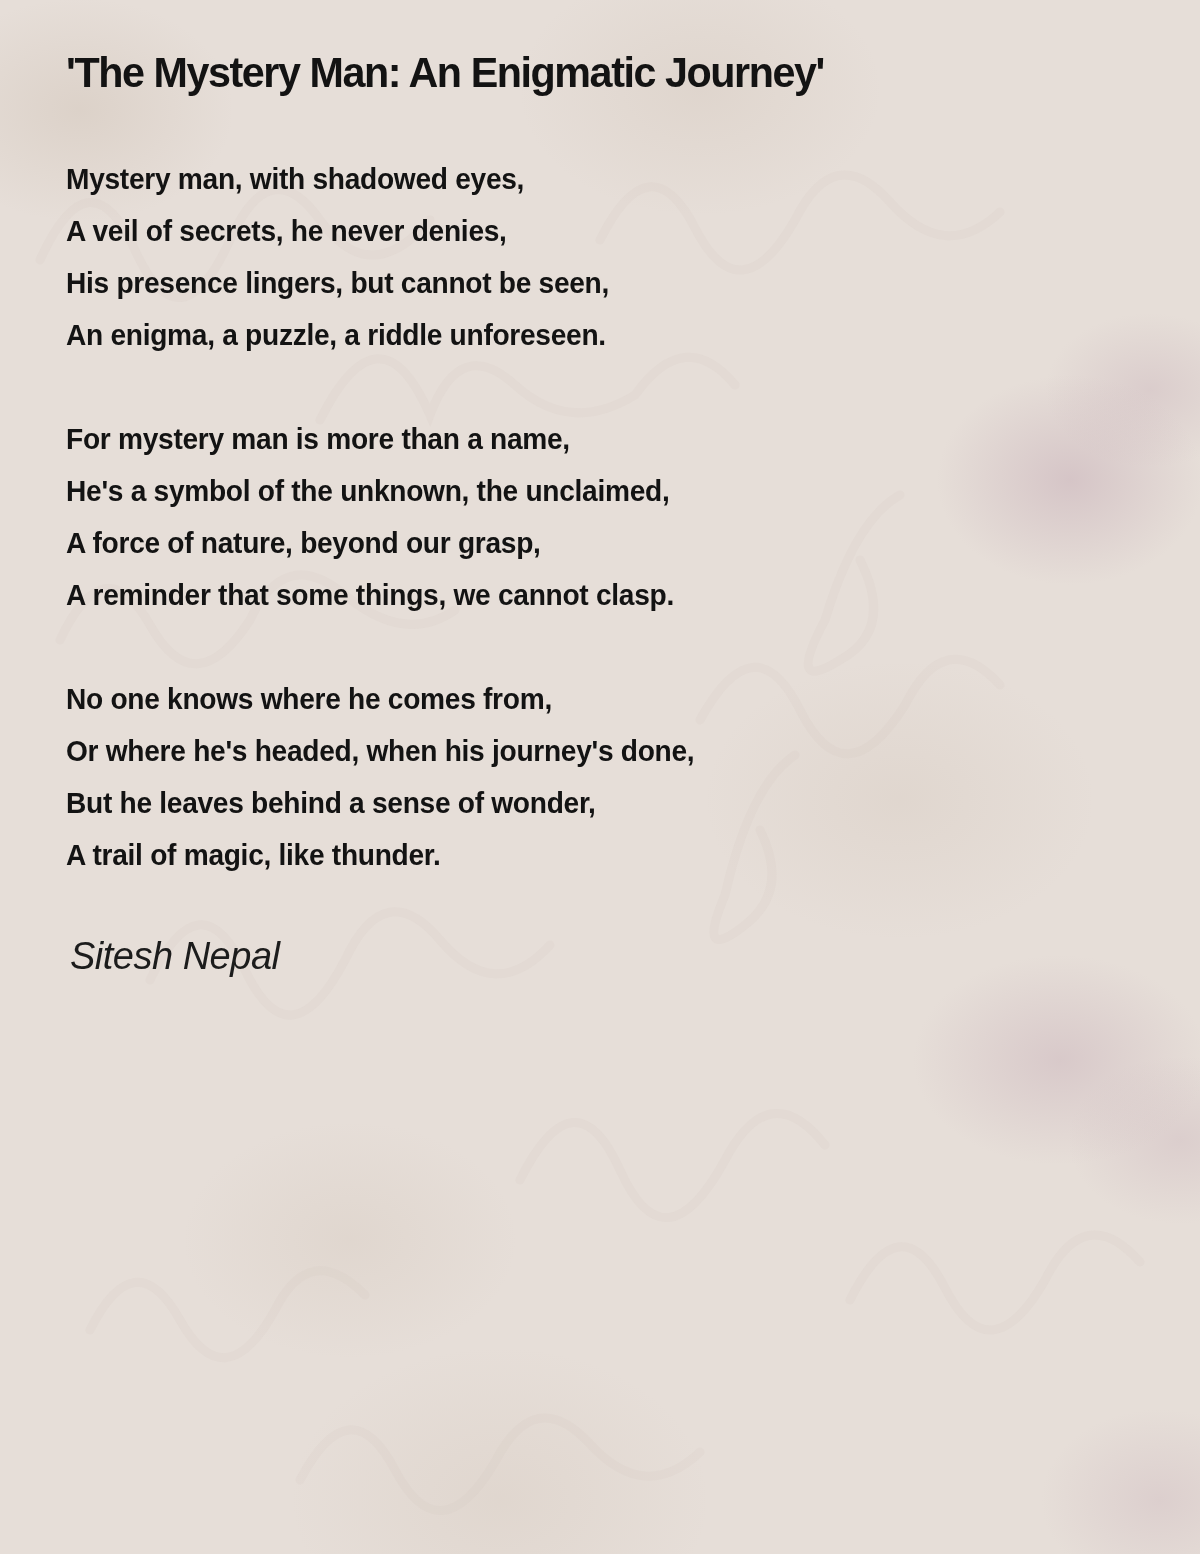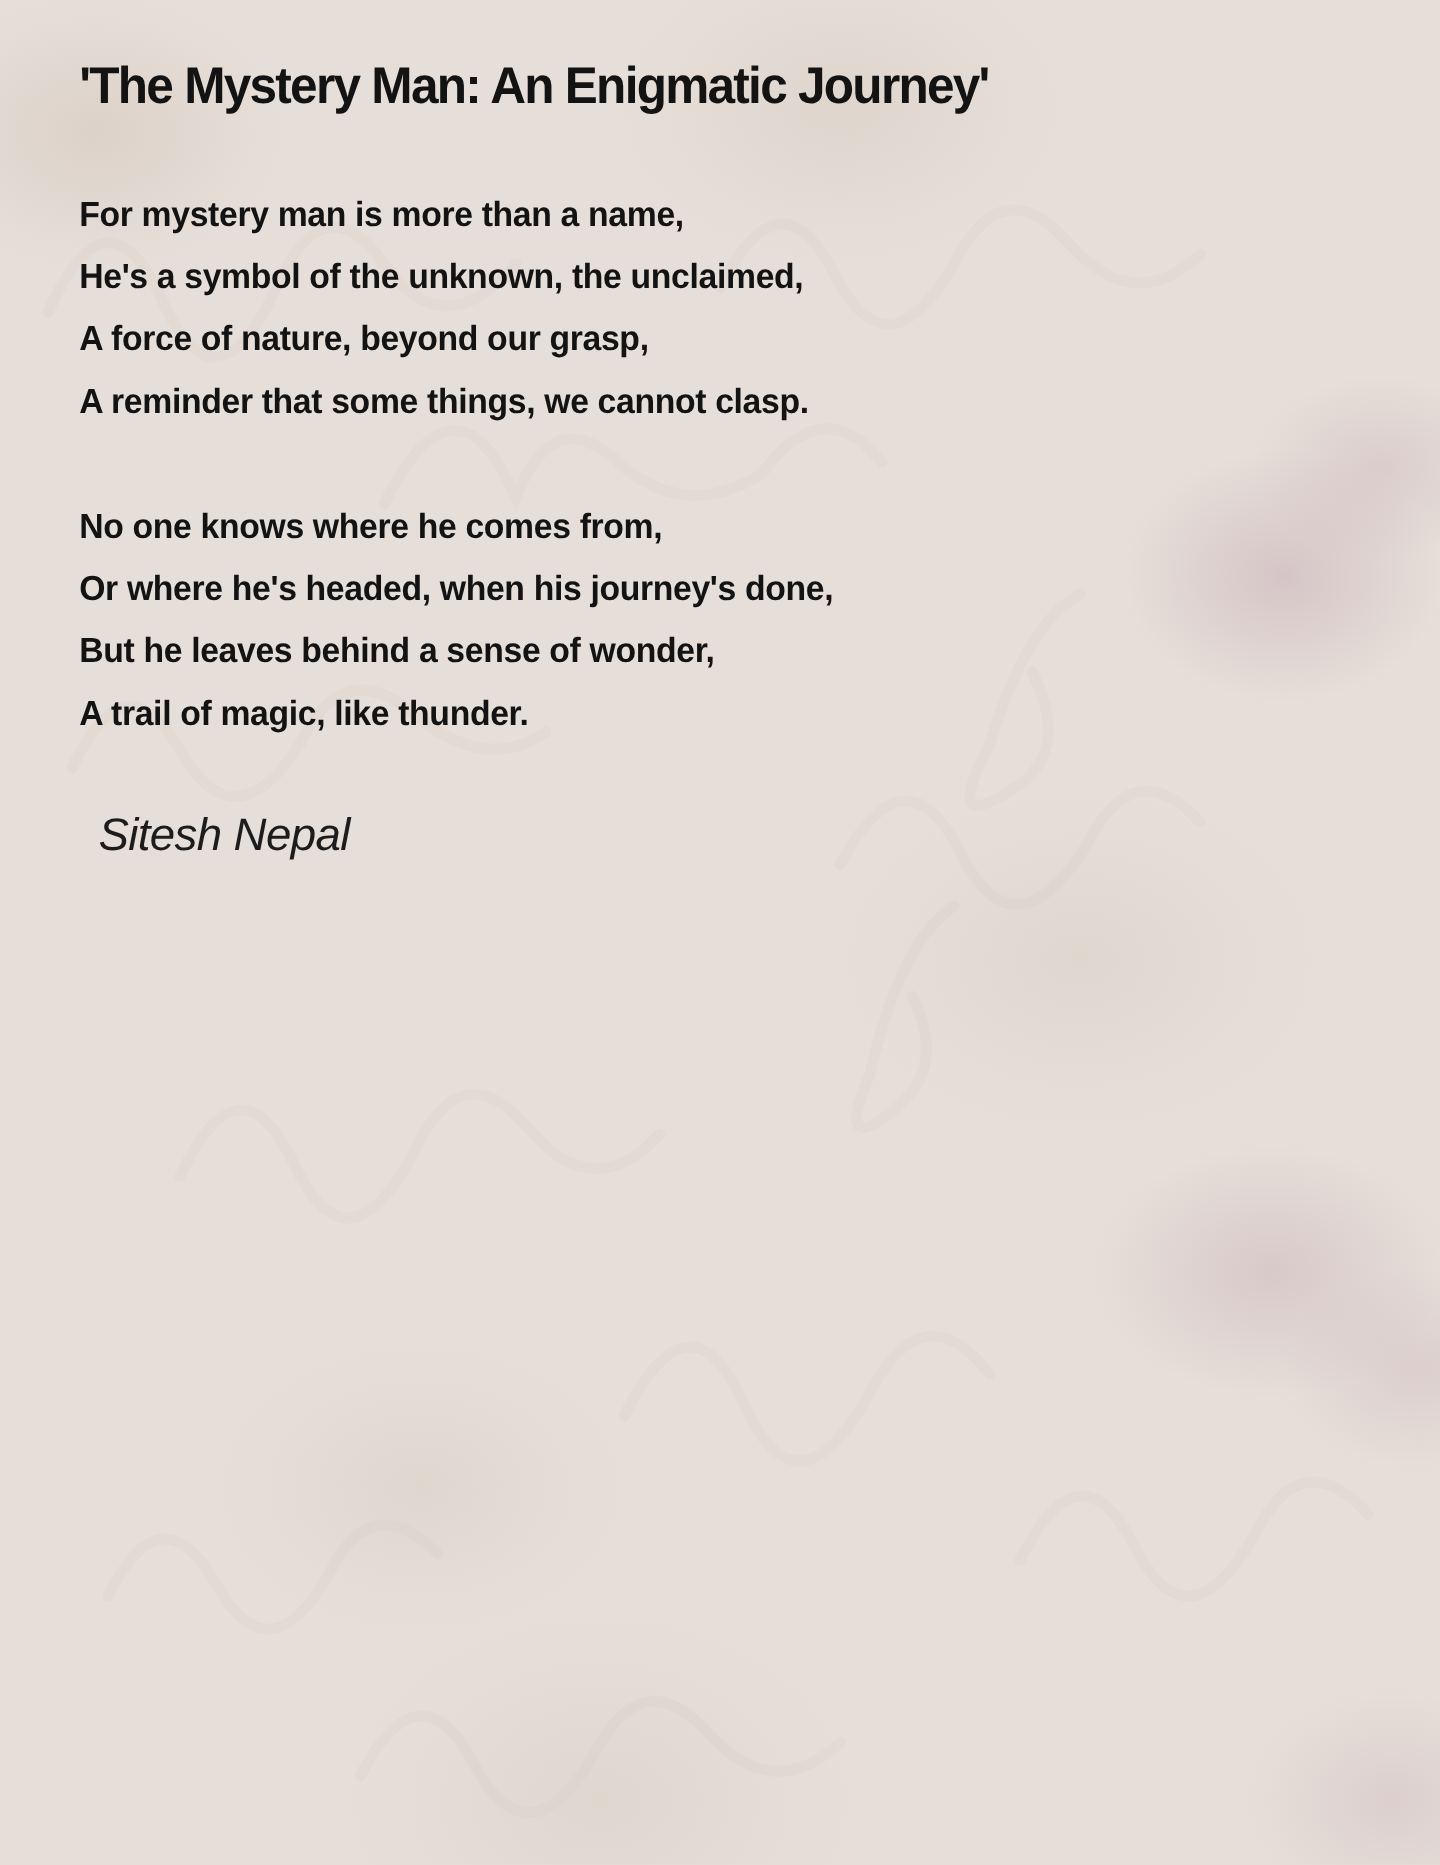--- a/index.html
+++ b/index.html
@@ -66,21 +66,21 @@
     font-size: 29px;
     font-weight: bold;
     letter-spacing: -0.3px;
     line-height: 52px;
     white-space: nowrap;
     transform: scaleX(.97);
     transform-origin: left center;
   }
   .poem-author {
     margin-top: 54px;
-    margin-left: 16px;
+    margin-left: 4px;
     font-size: 38px;
     font-style: italic;
     font-weight: normal;
     color: #1c1c1c;
     letter-spacing: -0.5px;
   }
 </style>
 </head>
 <body>
 
@@ -101,20 +101,26 @@
     <path d="M600 240 q 50 -100 95 -12 t 100 -8 q 40 -80 95 -18 t 110 10"></path>
     <path d="M860 560 q 35 70 -20 100 q -55 35 -15 -40 q 30 -100 75 -125"></path>
   </svg>
 </div>
 
 <div class="poem-page">
   <h1 class="poem-title">'The Mystery Man: An Enigmatic Journey'</h1>
 
   <div>
       <div class="stanza">
+        <div class="line">Mystery man, with shadowed eyes,</div>
+        <div class="line">A veil of secrets, he never denies,</div>
+        <div class="line">His presence lingers, but cannot be seen,</div>
+        <div class="line">An enigma, a puzzle, a riddle unforeseen.</div>
+      </div>
+      <div class="stanza">
         <div class="line">For mystery man is more than a name,</div>
         <div class="line">He's a symbol of the unknown, the unclaimed,</div>
         <div class="line">A force of nature, beyond our grasp,</div>
         <div class="line">A reminder that some things, we cannot clasp.</div>
       </div>
       <div class="stanza">
         <div class="line">No one knows where he comes from,</div>
         <div class="line">Or where he's headed, when his journey's done,</div>
         <div class="line">But he leaves behind a sense of wonder,</div>
         <div class="line">A trail of magic, like thunder.</div>

